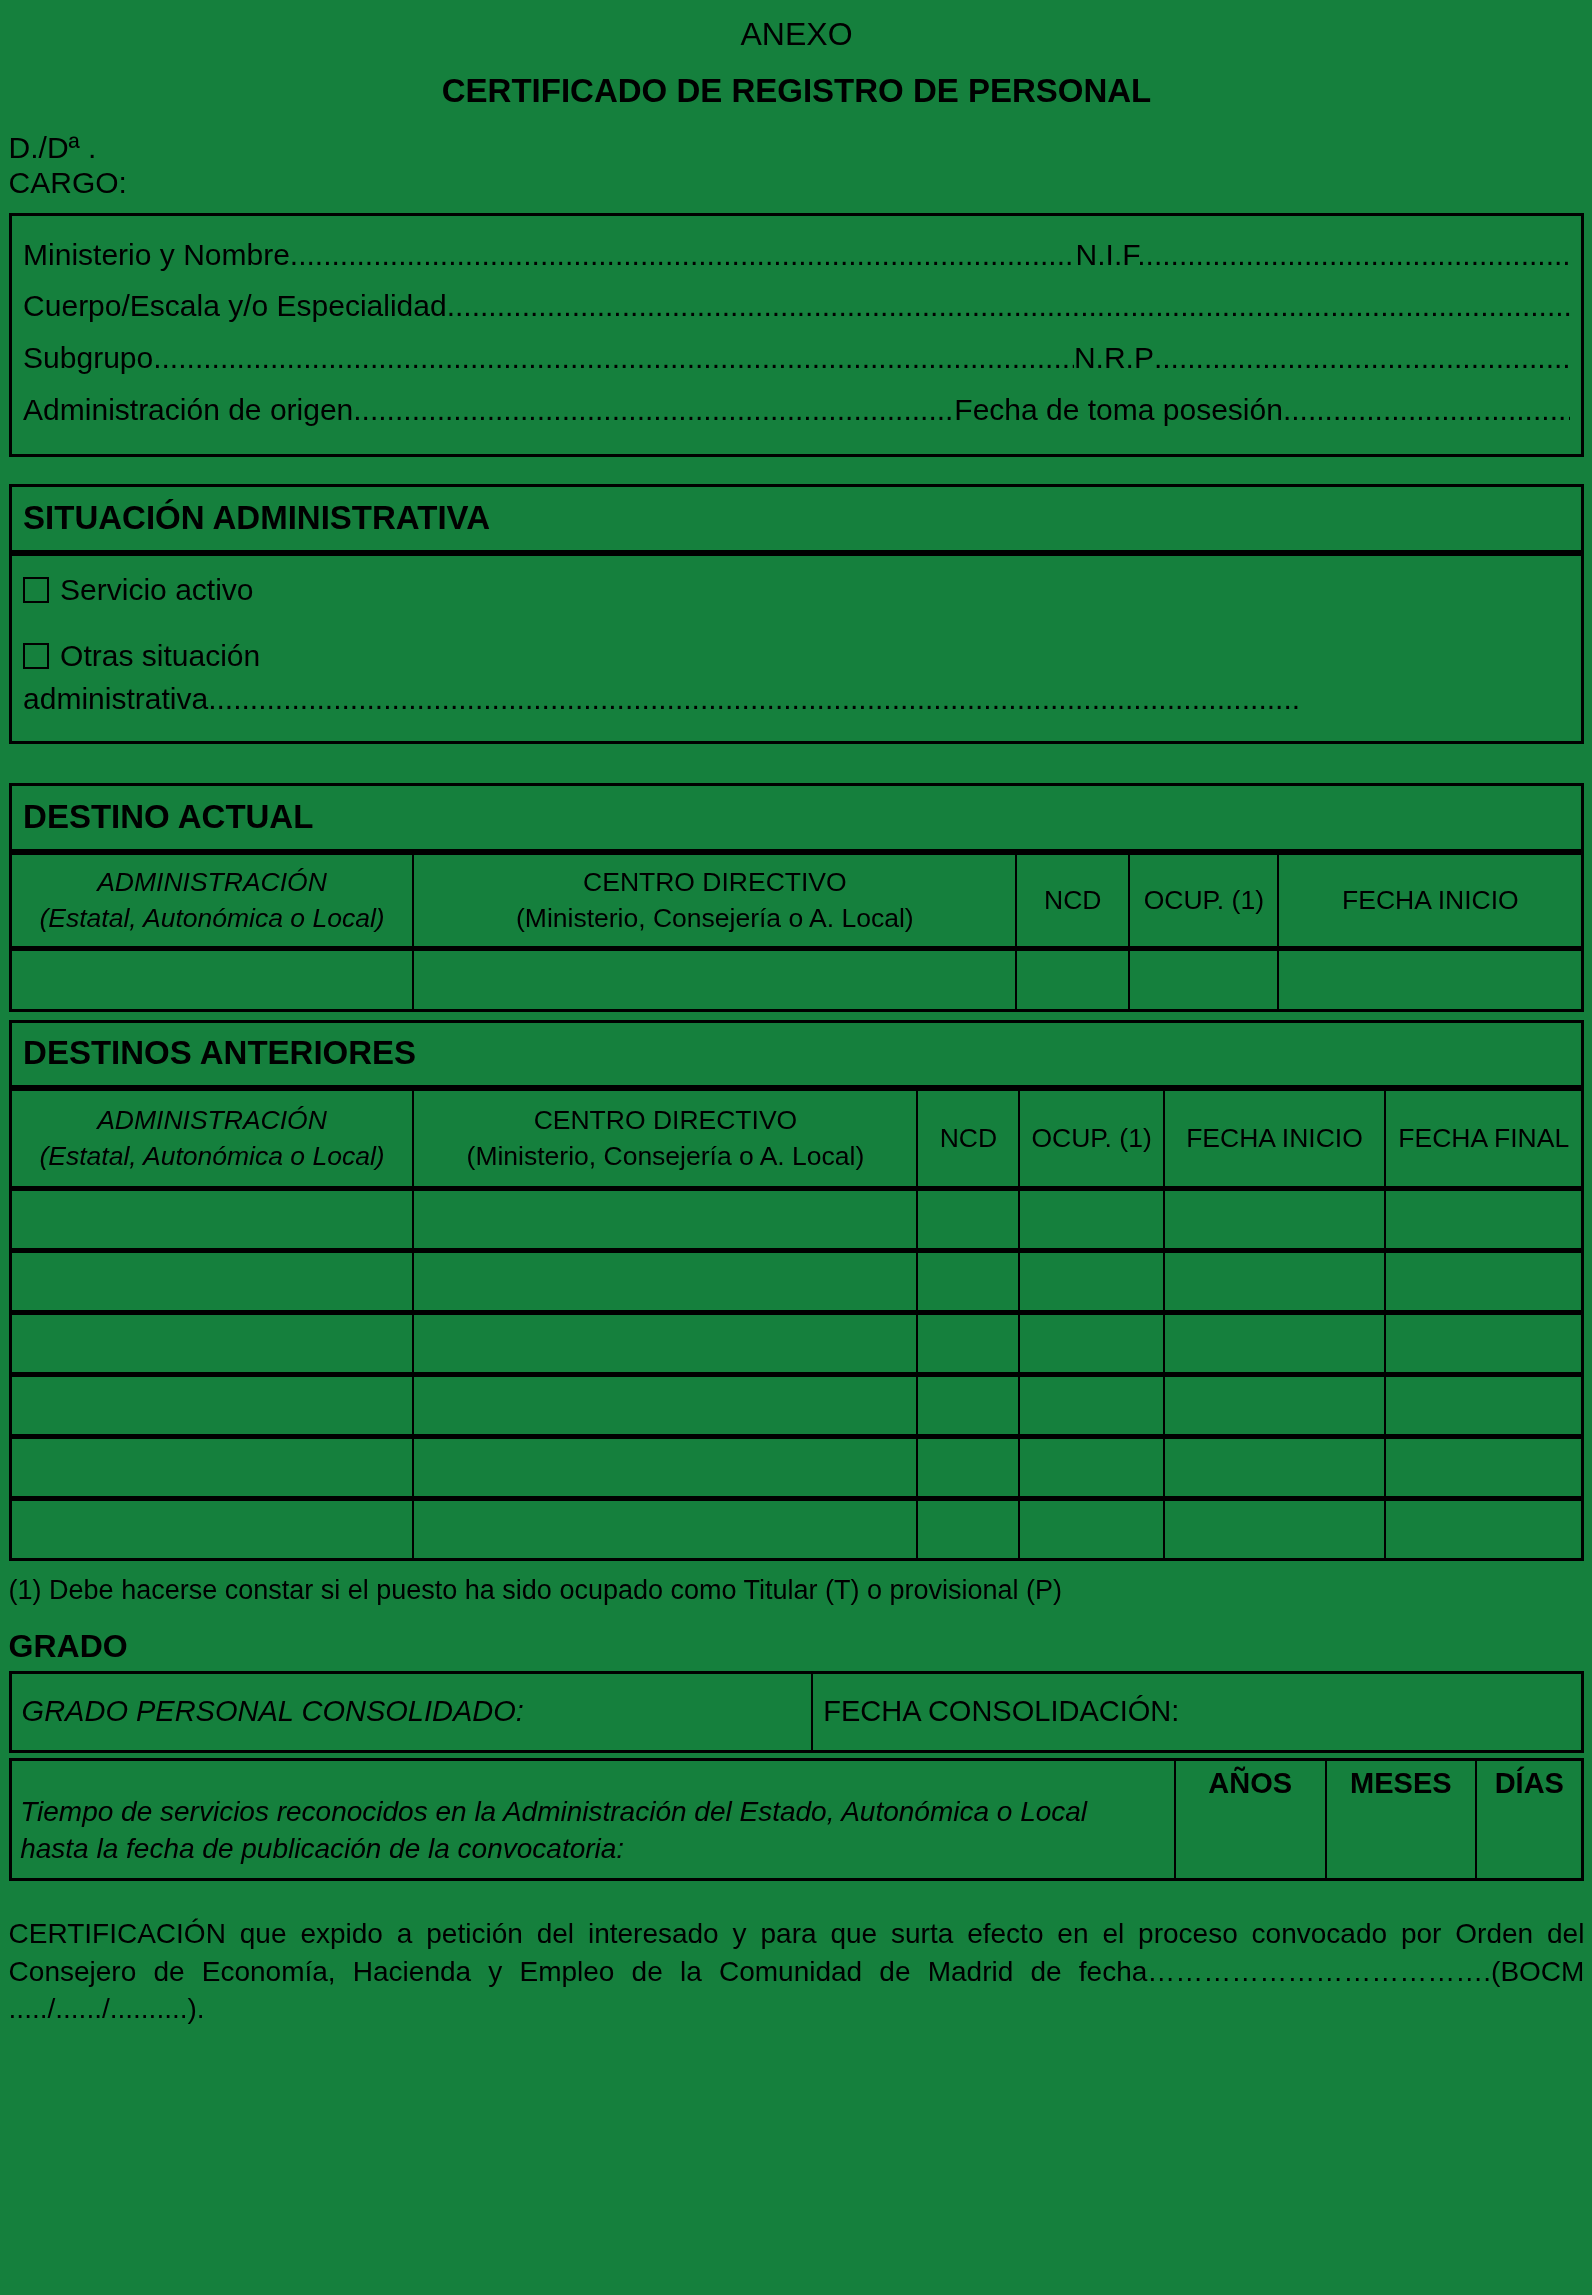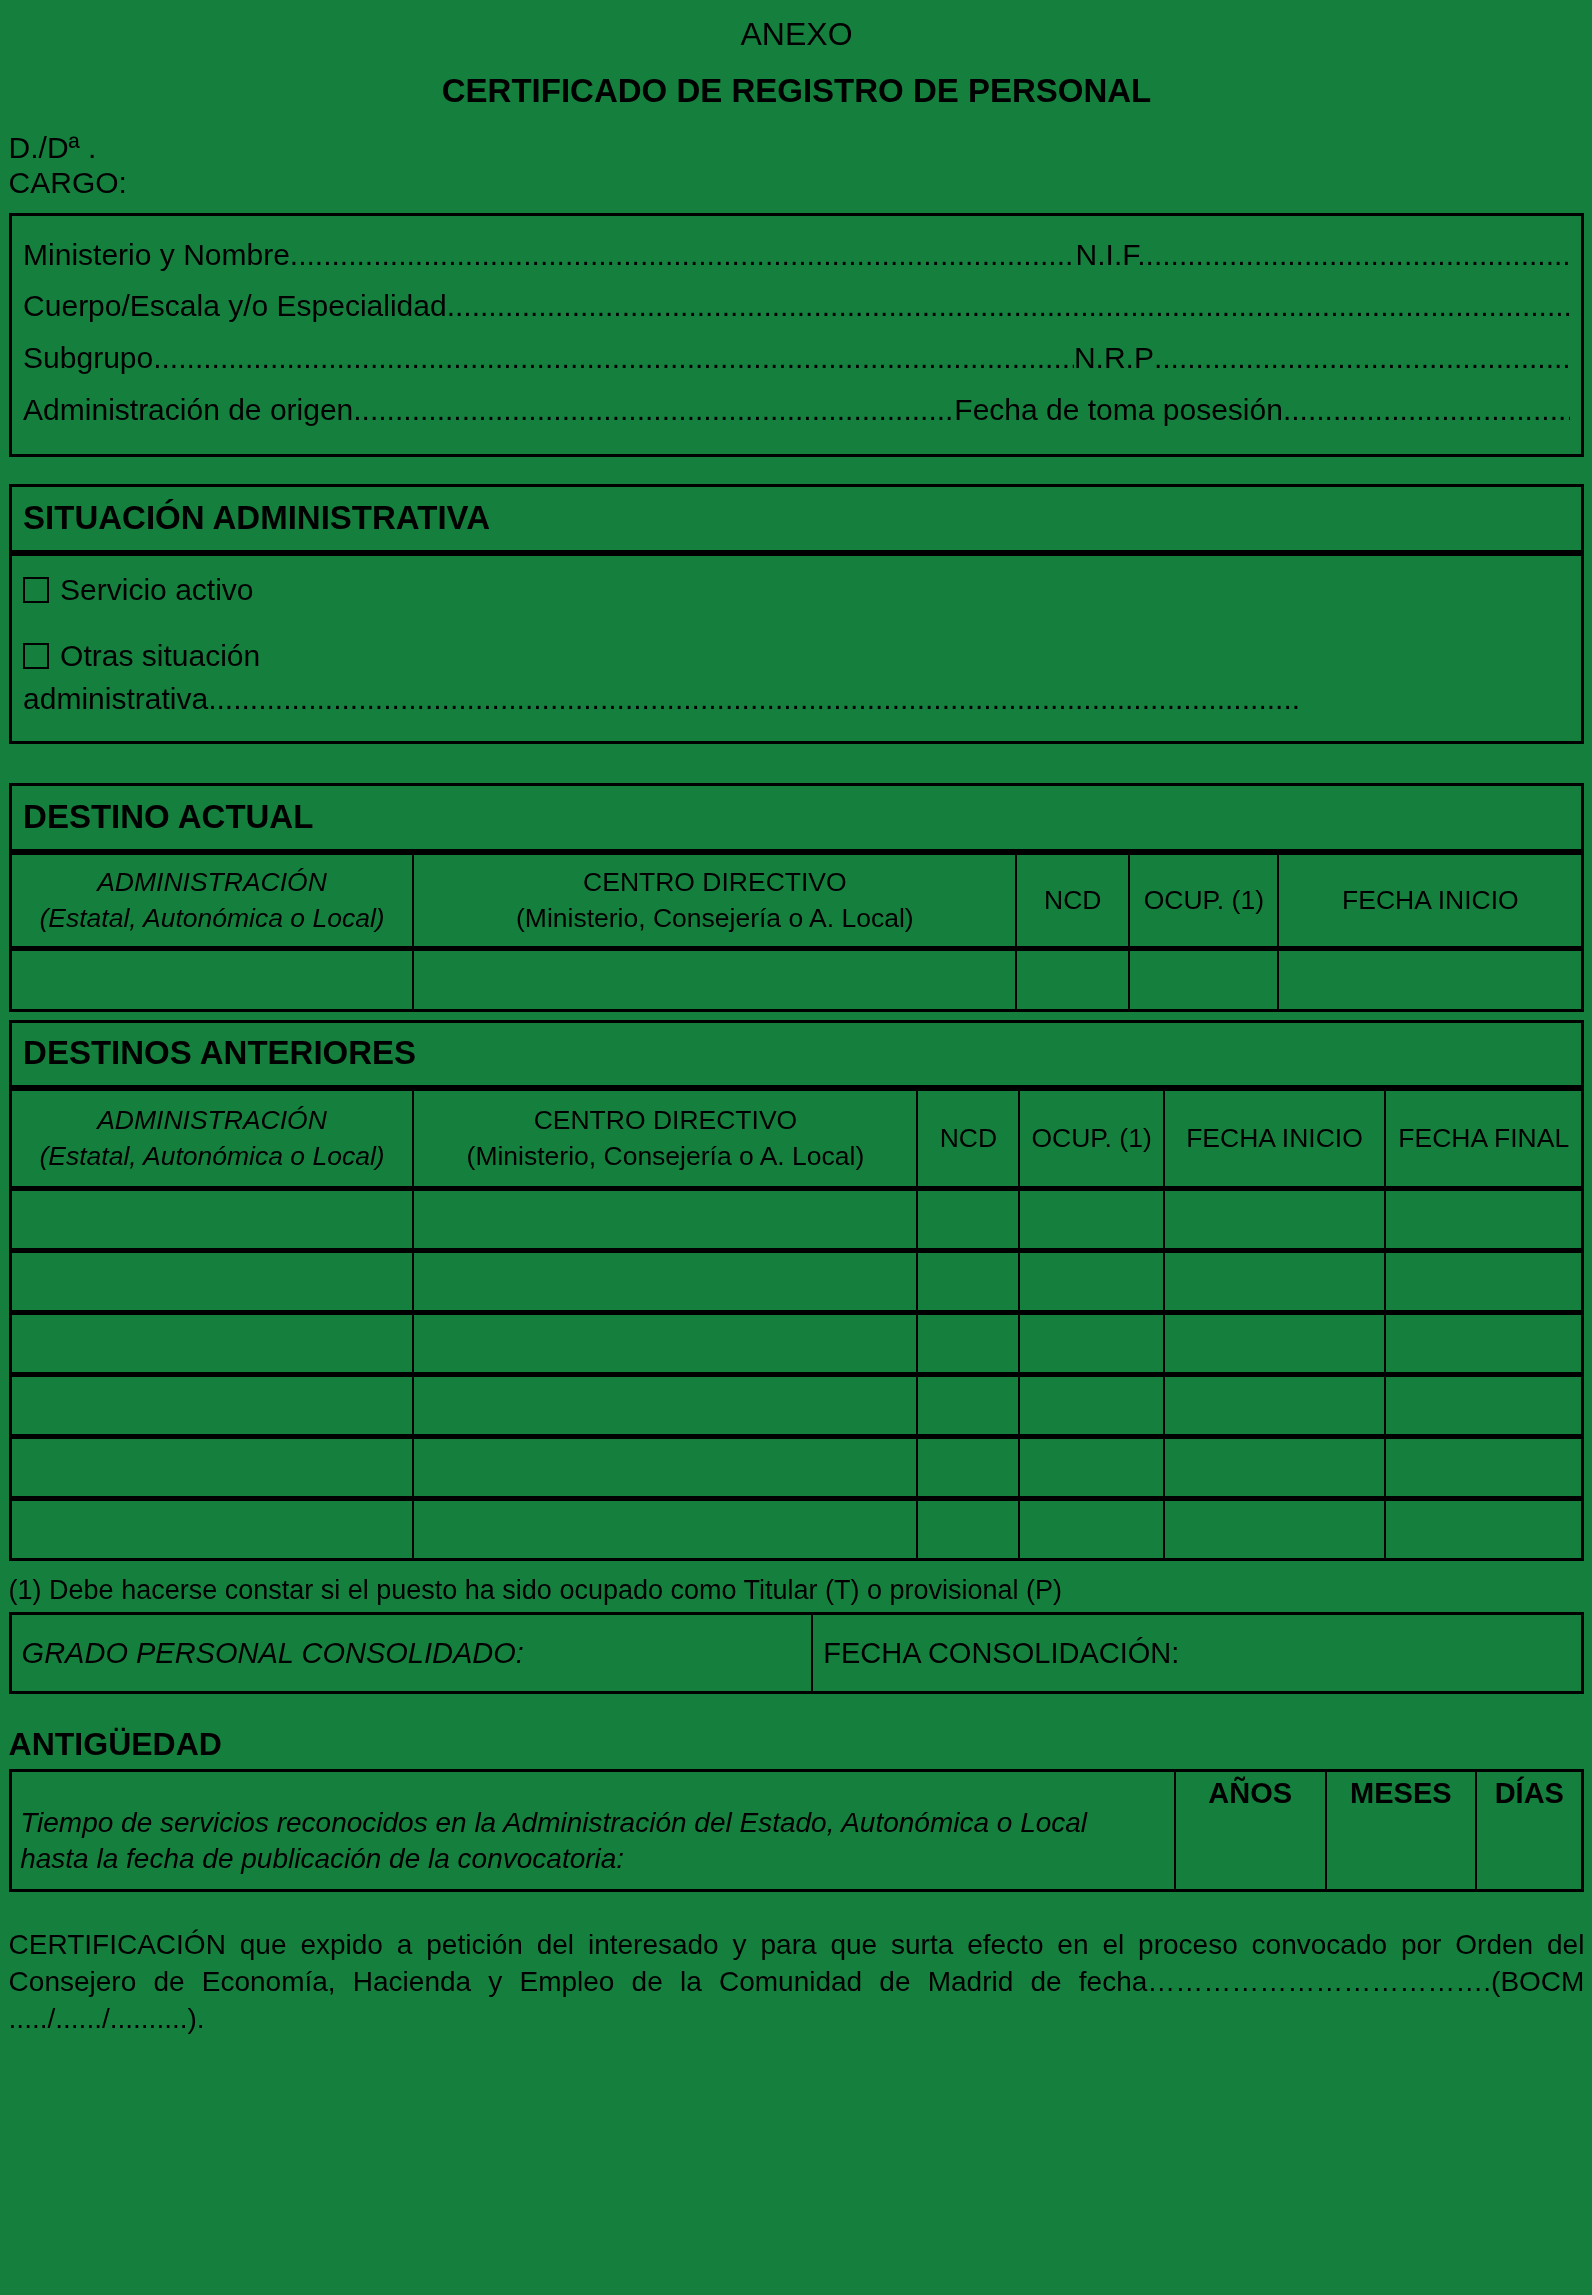--- a/index.html
+++ b/index.html
@@ -219,36 +219,36 @@
             <td></td>
             <td></td>
             <td></td>
           </tr>
       </tbody>
     </table>
   </section>
 
   <p class="footnote">(1) Debe hacerse constar si el puesto ha sido ocupado como Titular (T) o provisional (P)</p>
 
+  <div class="plain-title">GRADO</div>
   <div class="box bare">
     <table class="grid grado-table">
       <colgroup>
           <col style="width:51%">
           <col style="width:49%">
         </colgroup>
       <tbody>
         <tr>
           <td>GRADO PERSONAL CONSOLIDADO:</td>
           <td>FECHA CONSOLIDACIÓN:</td>
         </tr>
       </tbody>
     </table>
   </div>
 
-  <div class="plain-title ant">ANTIGÜEDAD</div>
   <div class="box bare">
     <table class="grid ant-table">
       <colgroup>
           <col style="width:74.1%">
           <col style="width:9.6%">
           <col style="width:9.6%">
           <col style="width:6.7%">
         </colgroup>
       <tbody>
         <tr>

